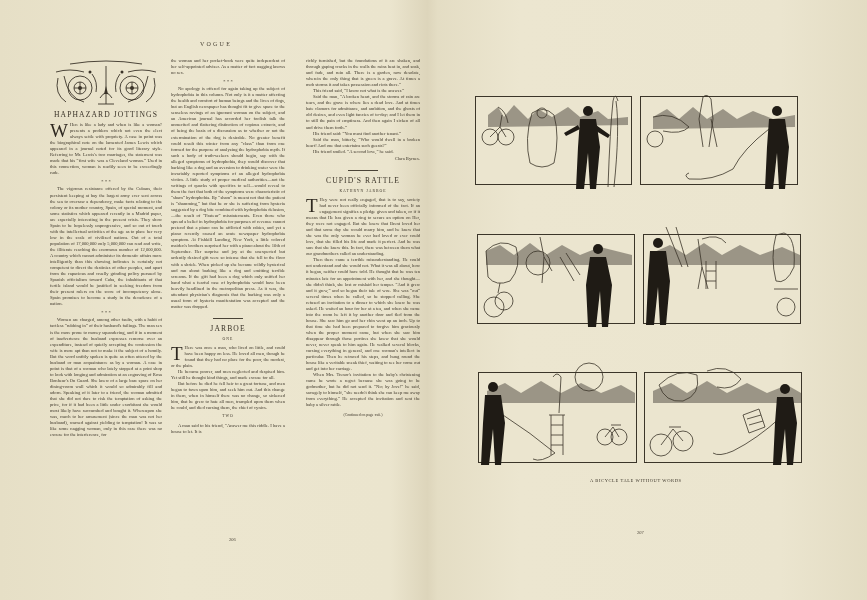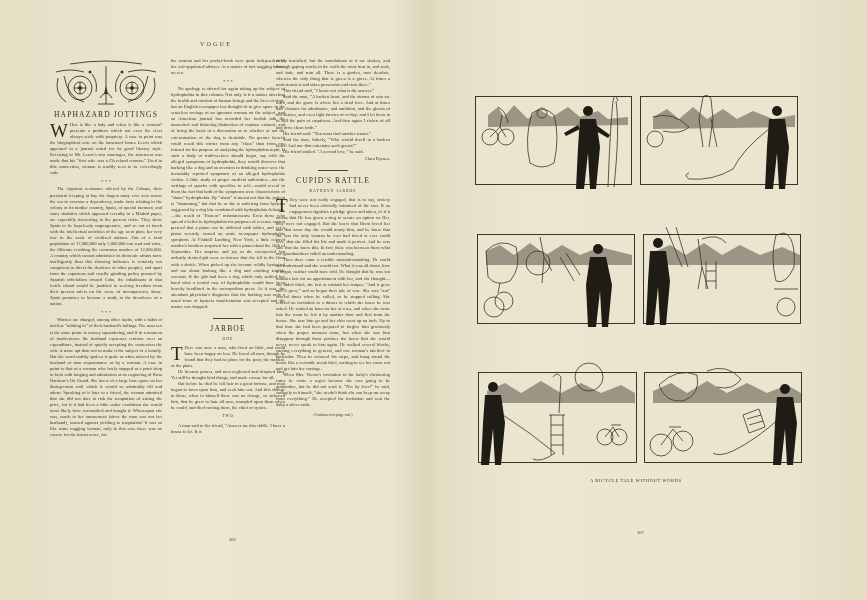--- a/index.html
+++ b/index.html
@@ -7,21 +7,21 @@
   .spread{position:absolute;left:0;top:0;width:867px;height:600px;
     background:linear-gradient(90deg,#e6dfc6 0%,#ece6cf 20%,#ebe5ce 45%,#ddd5bb 49.3%,#e4ddc4 50.5%,#ece6d0 60%,#ebe5cf 90%,#e3dcc3 100%);}
   .page{position:absolute;top:0;height:600px;}
   .left-page{left:0;width:430px;}
   .running-head{position:absolute;top:41px;left:200px;font-size:6px;letter-spacing:2.2px;color:#4a4337;}
   .col{position:absolute;font-size:4.6px;line-height:6.05px;text-align:justify;color:#3e372b;}
   .col p{margin:0;text-indent:7px;}
   .col p.noind{text-indent:0;}
   .col1{left:50px;top:58px;width:112px;}
   .col2{left:171px;top:58px;width:114px;}
-  .col3{left:276px;top:58px;width:114px;}
+  .col3{left:306px;top:58px;width:114px;}
   .ornament{width:112px;height:50px;display:block;margin:0 0 4px 0;}
   .head{font-size:7.6px;letter-spacing:1.1px;text-align:center;color:#3a3328;margin:2px 0 4px 0;text-indent:0;}
   .stars{text-align:center;font-size:5px;line-height:7px;margin:2px 0 1px 0;text-indent:0;color:#4a4337;}
   .dropcap{float:left;font-size:19px;line-height:15px;margin:1px 2px 0 0;color:#2e2820;}
   .rule{width:30px;height:1px;background:#4a4337;margin:8px auto 7px auto;}
   .sub{text-align:center;font-size:3.8px;letter-spacing:1px;margin:2px 0 3px 0;text-indent:0;}
   .sig{text-align:right;margin-top:1px;text-indent:0;}
   .cont{text-align:center;font-size:3.8px;margin-top:3px;text-indent:0;}
   .folio{position:absolute;font-size:4.5px;color:#4a4337;}
   .folio-left{left:229px;top:537px;}

